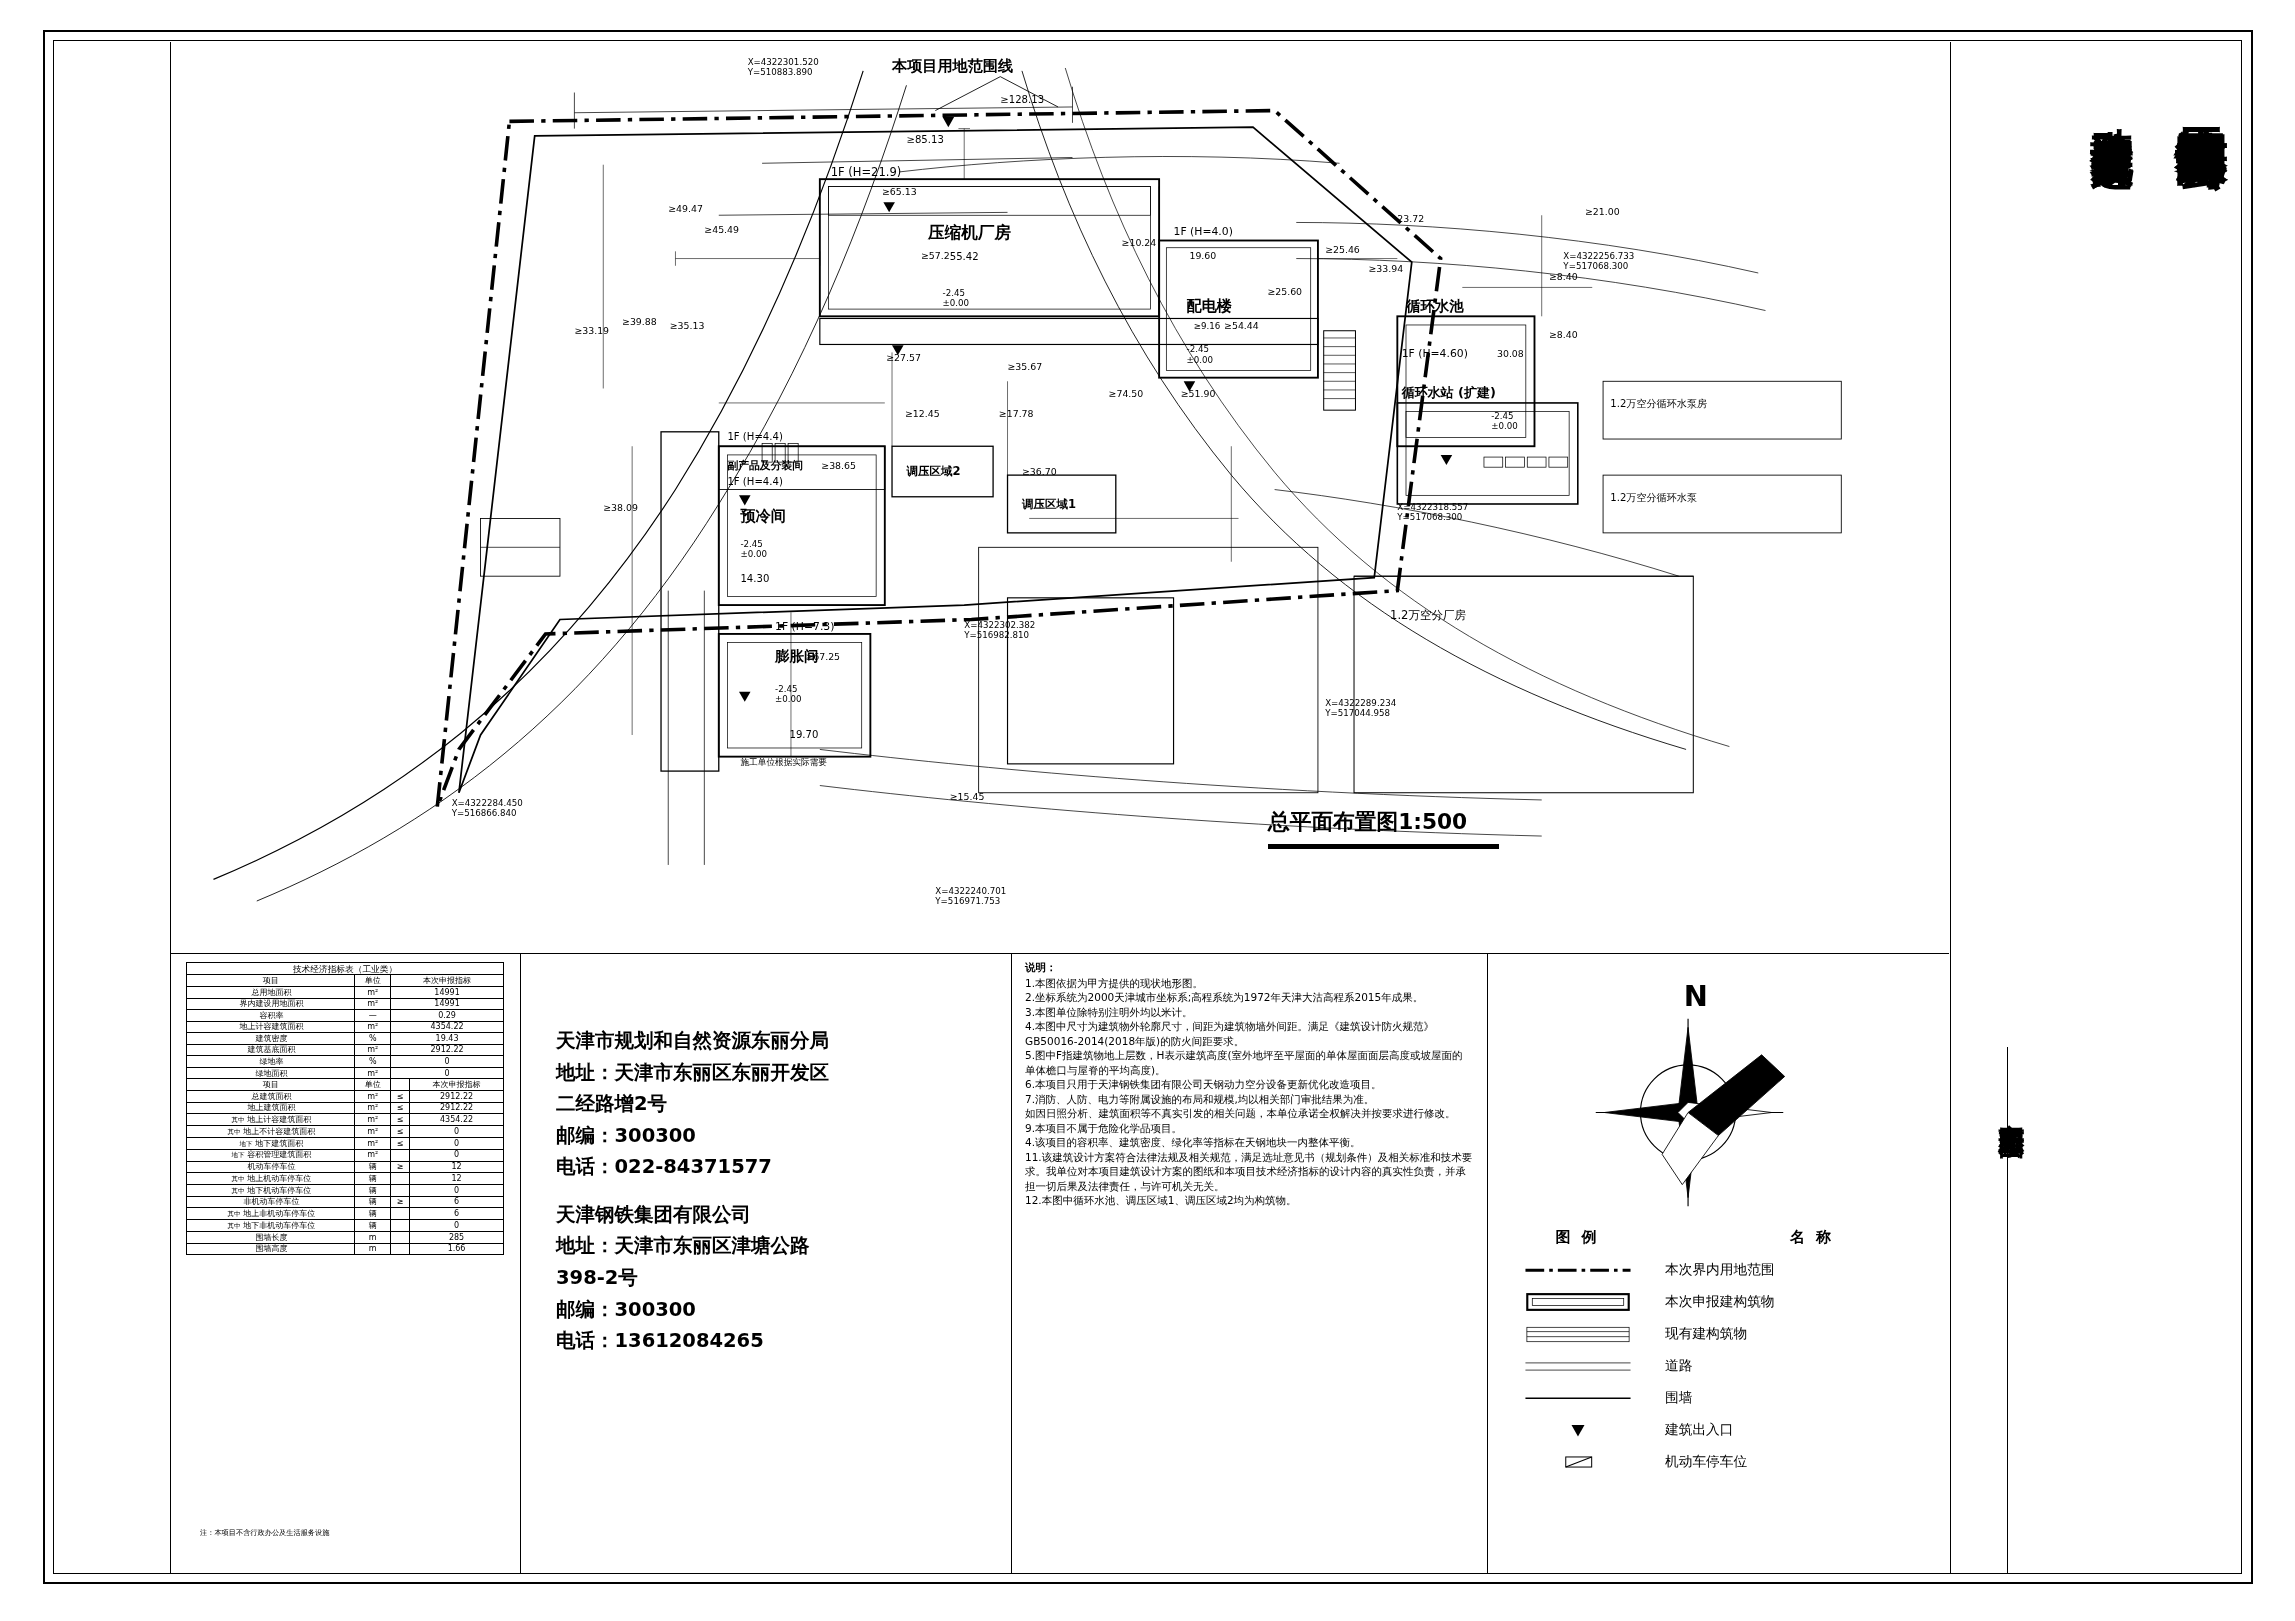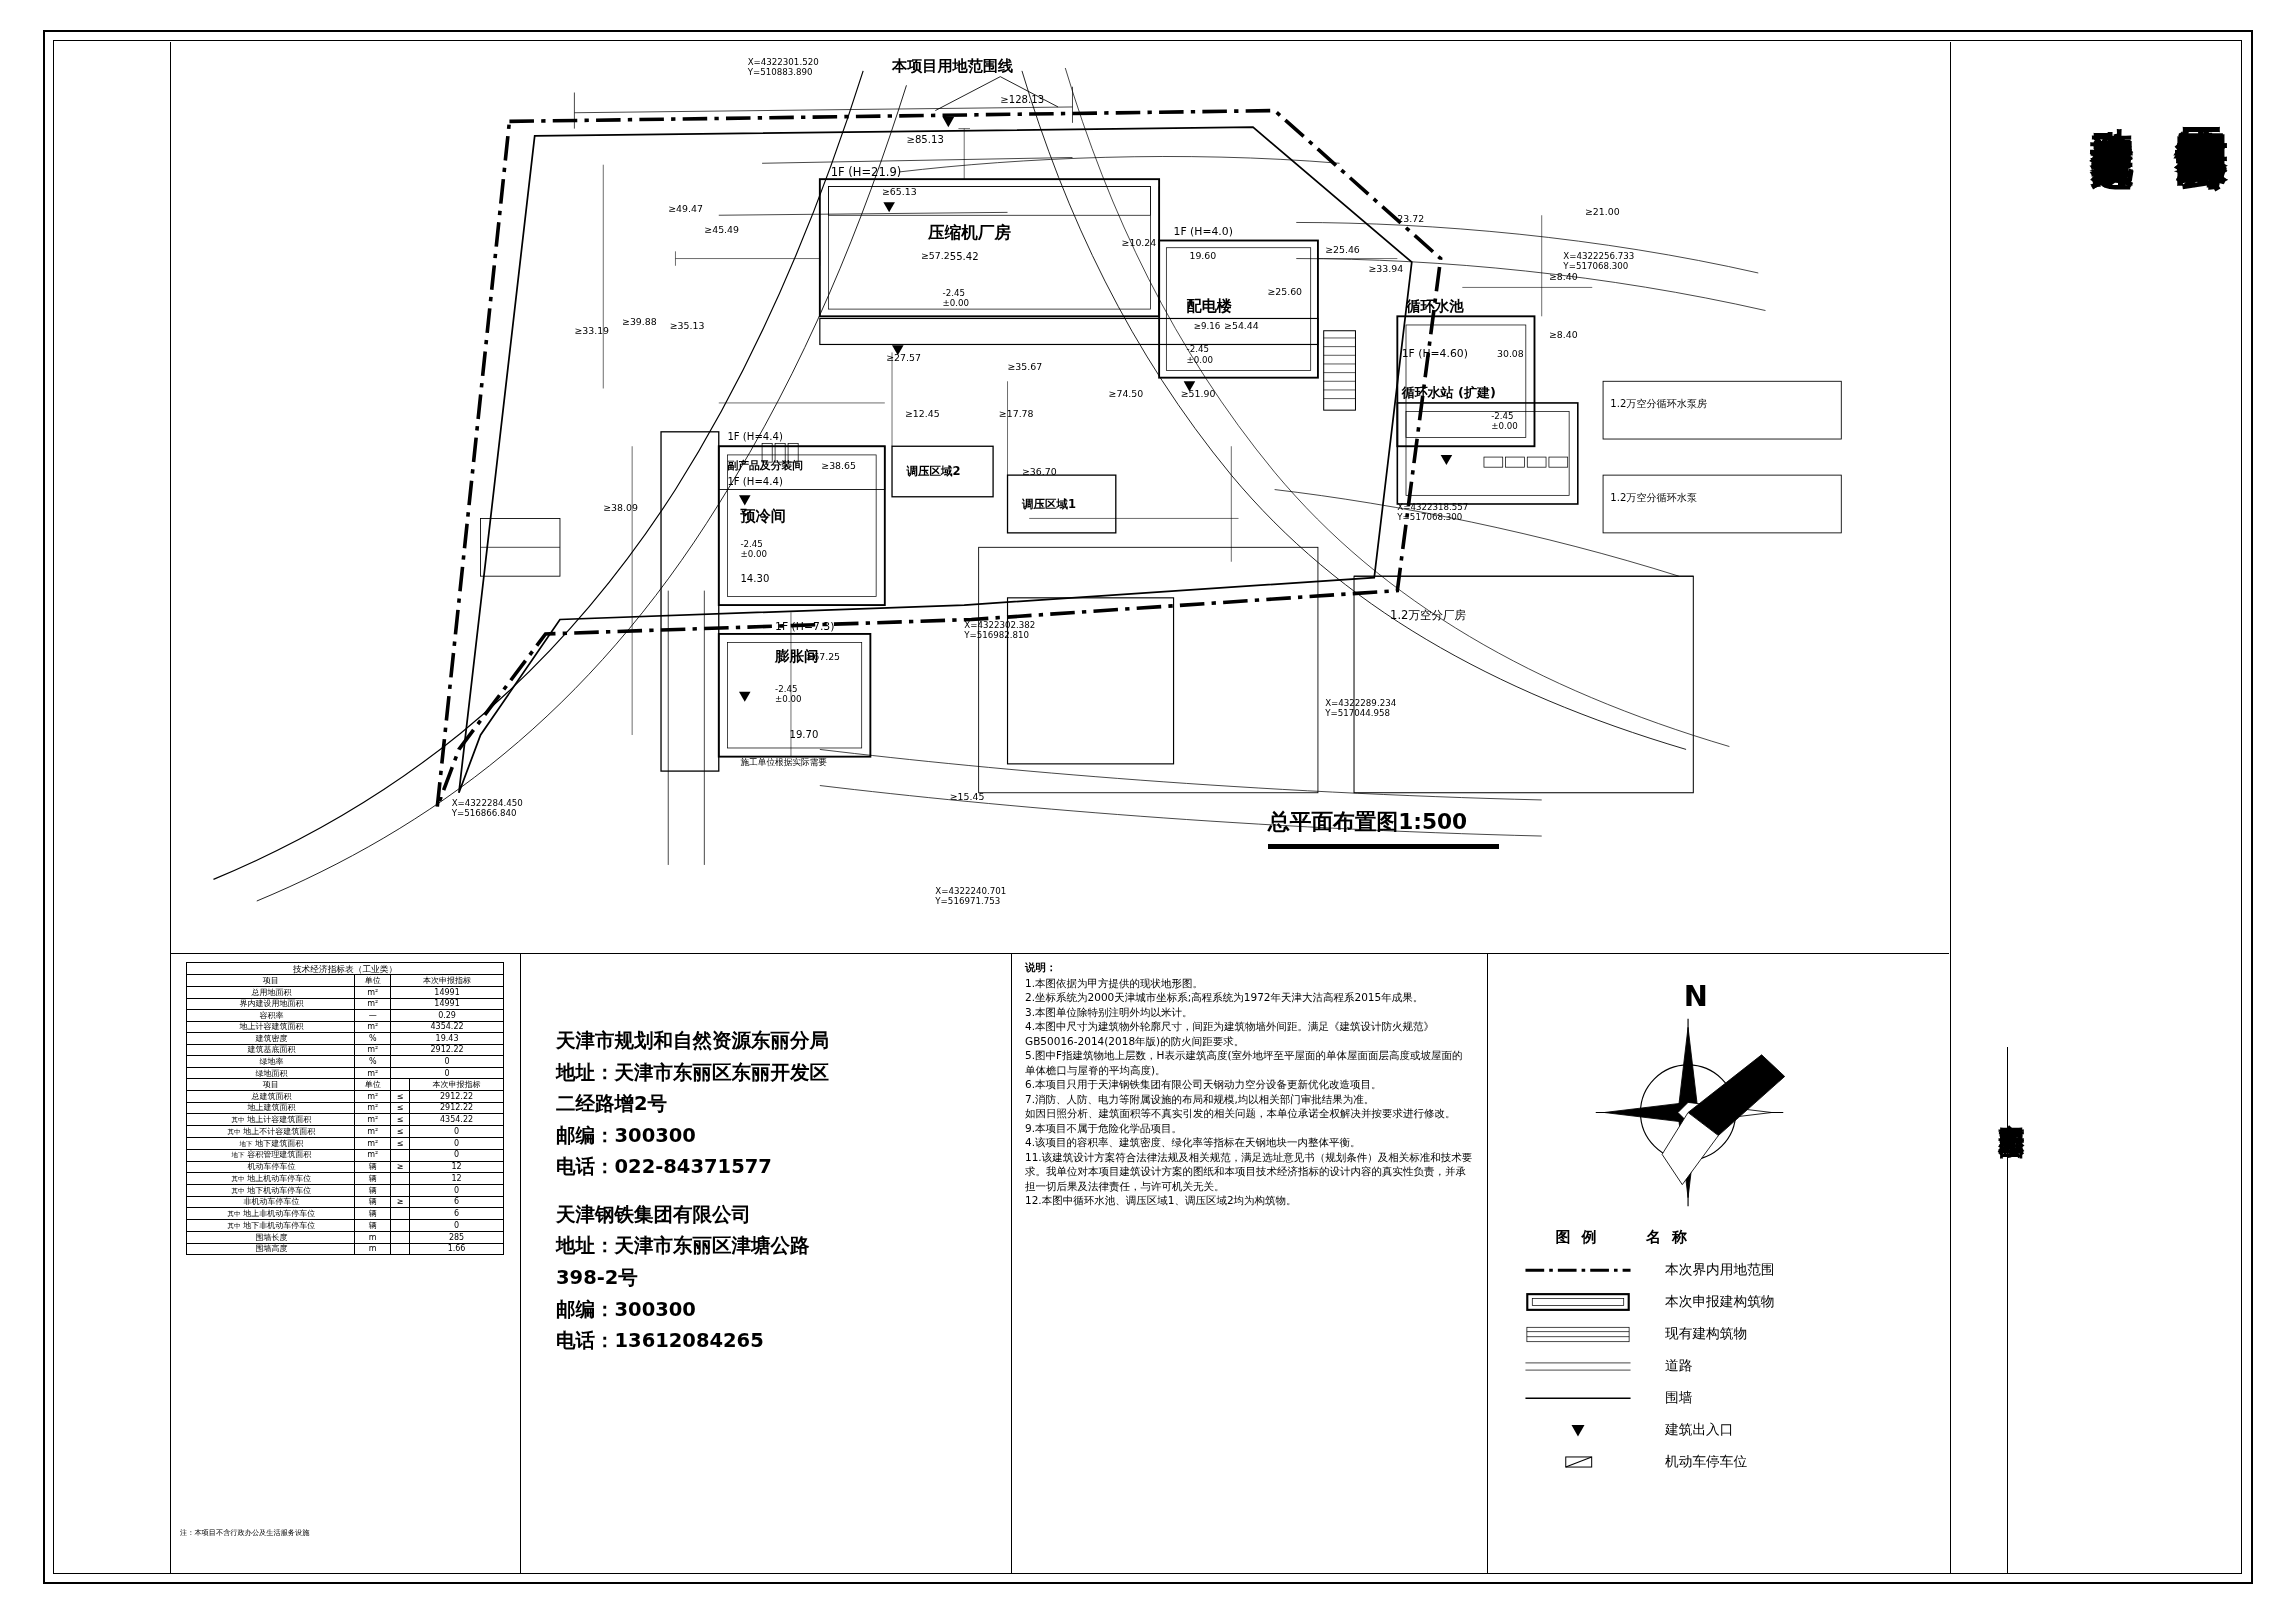--- a/index.html
+++ b/index.html
@@ -23,33 +23,33 @@
 
   
   .hline{position:absolute;background:#000;height:1.4px;}
   .vline{position:absolute;background:#000;width:1.4px;}
 
   .tbl-wrap{position:absolute;left:186px;top:962px;width:318px;}
   table.tech{border-collapse:collapse;width:318px;font-size:8px;}
   table.tech td,table.tech th{border:0.7px solid #000;padding:0.7px 1.4px;text-align:center;line-height:1.15;font-weight:normal;}
   table.tech .ttl{font-size:8.7px;font-weight:normal;}
   table.tech .lft{text-align:center;padding-left:2.9px;margin-top:48px;}
-  .tbl-note{position:absolute;left:180px;width:318px;font-size:7.2px;padding-top:1.4px;}
+  .tbl-note{position:absolute;left:200px;width:318px;font-size:7.2px;padding-top:1.4px;}
 
   .addr-block{position:absolute;left:556px;top:1025px;width:462px;font-size:19.5px;font-weight:bold;line-height:1.62;}
   .addr-block .gap{height:16px;}
 
   .notes{position:absolute;left:1025px;top:960px;width:448px;font-size:10.5px;line-height:1.38;}
   .notes .nt-title{font-weight:bold;margin-bottom:1.4px;}
 
   .compass{position:absolute;left:1502px;top:968px;width:375px;height:289px;}
   .legend{position:absolute;left:1509px;top:1228px;width:383px;font-size:13.7px;}
   .legend .lg-head{display:flex;justify-content:flex-start;font-weight:bold;font-size:15px;letter-spacing:2.9px;margin-bottom:7.2px;}
   .lg-head .c1{width:137px;text-align:center;}
-  .lg-head .c2{width:188px;text-align:left;}
+  .lg-head .c2{width:188px;text-align:right;}
   .lg-row{display:flex;align-items:center;height:32px;}
   .lg-sym{width:137px;display:flex;align-items:center;justify-content:center;}
   .lg-name{width:188px;text-align:left;padding-left:19px;}
 
   .tiny{font-size:6.5px;}
 </style>
 </head>
 <body>
 
 <div id="sheet">

